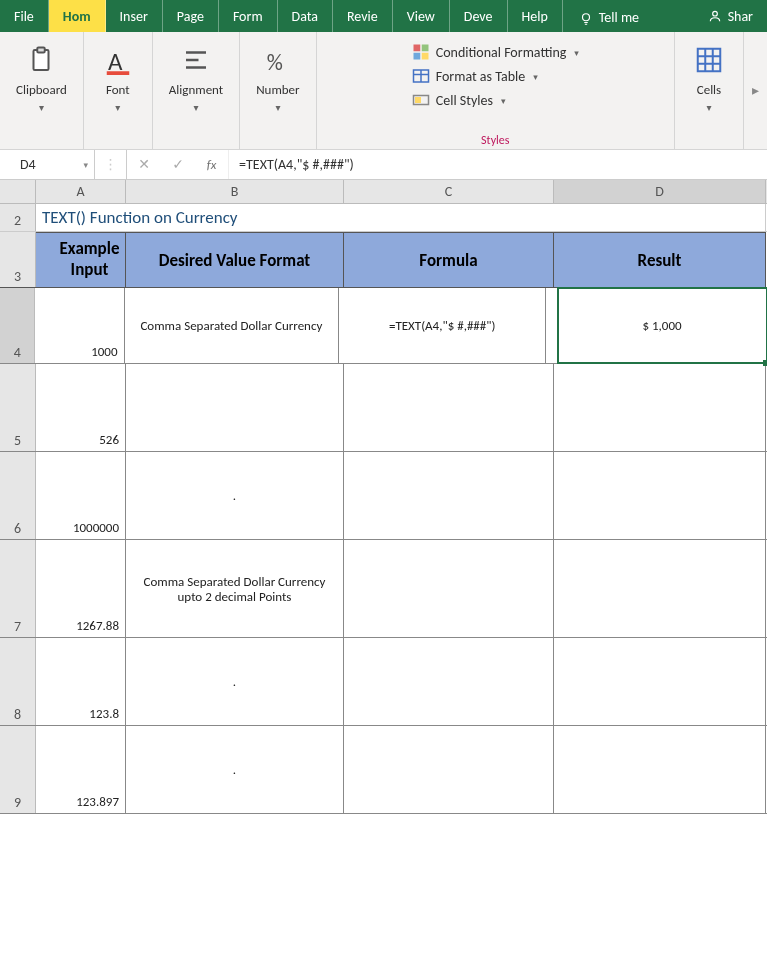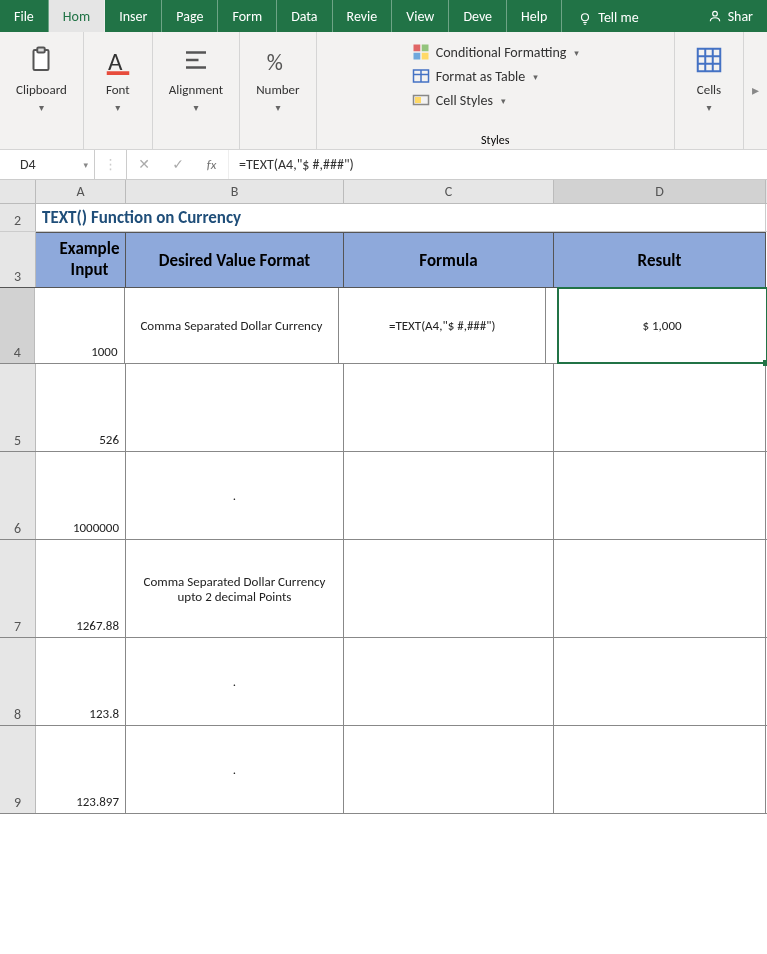--- a/index.html
+++ b/index.html
@@ -1,28 +1,28 @@
 <!DOCTYPE html>
 <html><head>
   <meta charset="utf-8">
   <style>
     * { box-sizing: border-box; margin: 0; padding: 0; font-family: "Segoe UI", Calibri, sans-serif; }
     body { background: #fff; width: 767px; overflow: hidden; }
 
     
     .tabs { background: #217346; display: flex; height: 32px; color: #fff; font-size: 14px; align-items: stretch; }
     .tab { padding: 6px 14px; border-right: 1px solid rgba(255,255,255,0.35); cursor: pointer; white-space: nowrap; display: flex; align-items: center; }
-    .tab.active { background: #e5e5e5; color: #217346; font-weight: 400; }
+    .tab.active { background: #fde047; color: #217346; font-weight: 700; }
     .tab-tell { display: flex; align-items: flex-end; gap: 6px; border-right: none; padding-left: 16px; }
     .tab-share { display: flex; align-items: center; gap: 6px; margin-left: auto; border-right: none; }
 
     
     .ribbon { background: #f3f2f1; border-bottom: 1px solid #d5d5d5; display: flex; height: 118px; }
     .group { border-right: 1px solid #d5d5d5; padding: 6px 10px 2px; display: flex; flex-direction: column; align-items: center; justify-content: space-between; }
-    .group-label { font-size: 12px; color: #000000; margin-top: 2px; }
+    .group-label { font-size: 12px; color: #be185d; margin-top: 2px; }
     .big-btn { display: flex; flex-direction: column; align-items: center; gap: 4px; font-size: 13px; color: #333; cursor: pointer; padding: 4px 6px; }
     .big-btn .icon-box { width: 36px; height: 36px; display: flex; align-items: center; justify-content: center; }
     .dropdown-arrow { font-size: 10px; color: #666; }
     .styles-group { flex: 1; padding: 8px 14px 2px; }
     .style-item { display: flex; align-items: center; gap: 6px; font-size: 14px; color: #333; padding: 3px 0; cursor: pointer; }
     .style-item .mini-arrow { font-size: 9px; color: #666; margin-left: 2px; }
     .ribbon-scroll { display: flex; align-items: center; padding: 0 8px; color: #888; font-size: 14px; cursor: pointer; }
 
     
     .formula-bar { display: flex; align-items: stretch; height: 30px; border-bottom: 1px solid #ccc; background: #fff; font-size: 14px; }
@@ -44,21 +44,21 @@
     .row { display: flex; border-bottom: 1px solid #ccc; }
     .rh { width: 36px; background: #e6e6e6; border-right: 1px solid #bbb; display: flex; align-items: flex-end; justify-content: center; font-size: 14px; color: #555; padding-bottom: 2px; }
     .rh.sel { background: #d2d2d2; }
     .cell { border-right: 1px solid #ccc; display: flex; align-items: center; font-size: 13px; font-family: Calibri, sans-serif; color: #222; padding: 2px 6px; }
     .c-a { width: 90px; justify-content: flex-end; align-items: flex-end; padding-bottom: 4px; padding-left: 24px; }
     .c-b { width: 218px; justify-content: center; text-align: center; }
     .c-c { width: 210px; justify-content: center; }
     .c-d { width: 212px; justify-content: center; }
 
     .row-2 { height: 28px; }
-    .row-2 .cell { font-size: 17px; font-weight: bold; color: #1f4e79; align-items: center; }
+    .row-2 .cell { font-size: 17px; font-weight: normal; color: #1f4e79; align-items: center; }
     .row-2 .merged { width: 730px; border-right: 1px solid #ccc; padding-left: 6px; justify-content: flex-start; }
 
     .row-3 { height: 56px; }
     .row-3 .cell { background: #8ea9db; color: #000; font-weight: bold; border-right: 1px solid #555; border-top: 1px solid #555; font-size: 17px; text-align: center; justify-content: center; }
     .row-3 .rh { align-items: flex-end; }
     .row-3 { border-bottom: 1px solid #555; }
 
     .row-4 { height: 76px; }
     .row-4 .cell { border-right: 1px solid #888; }
     .row-5, .row-6, .row-8, .row-9 { height: 88px; }

